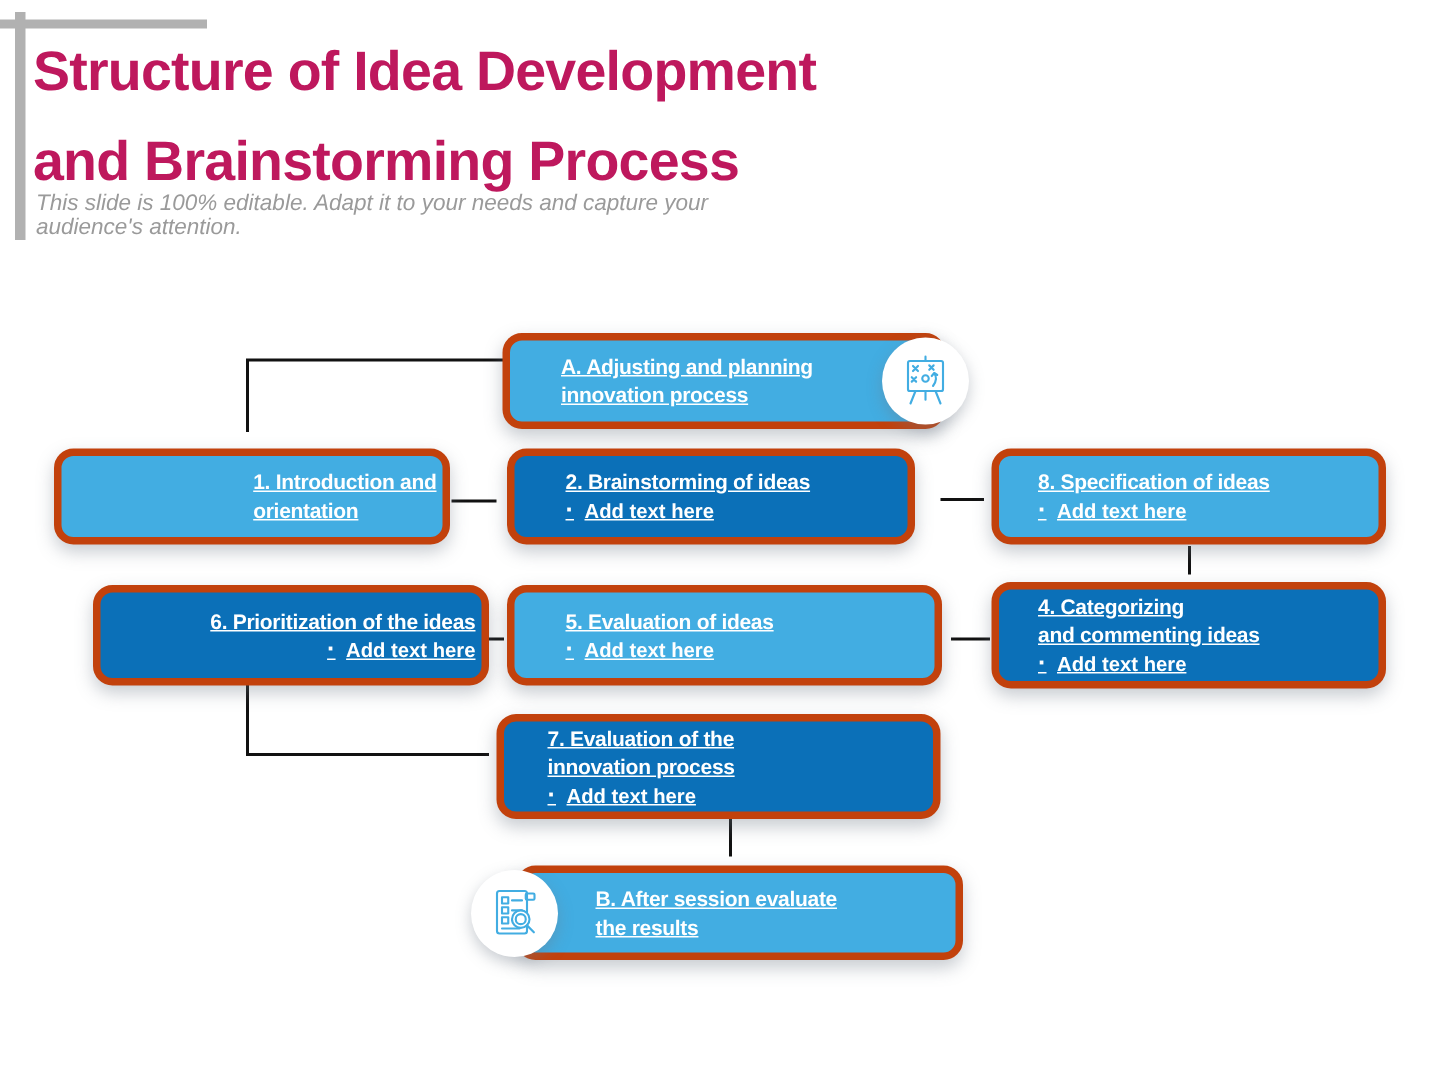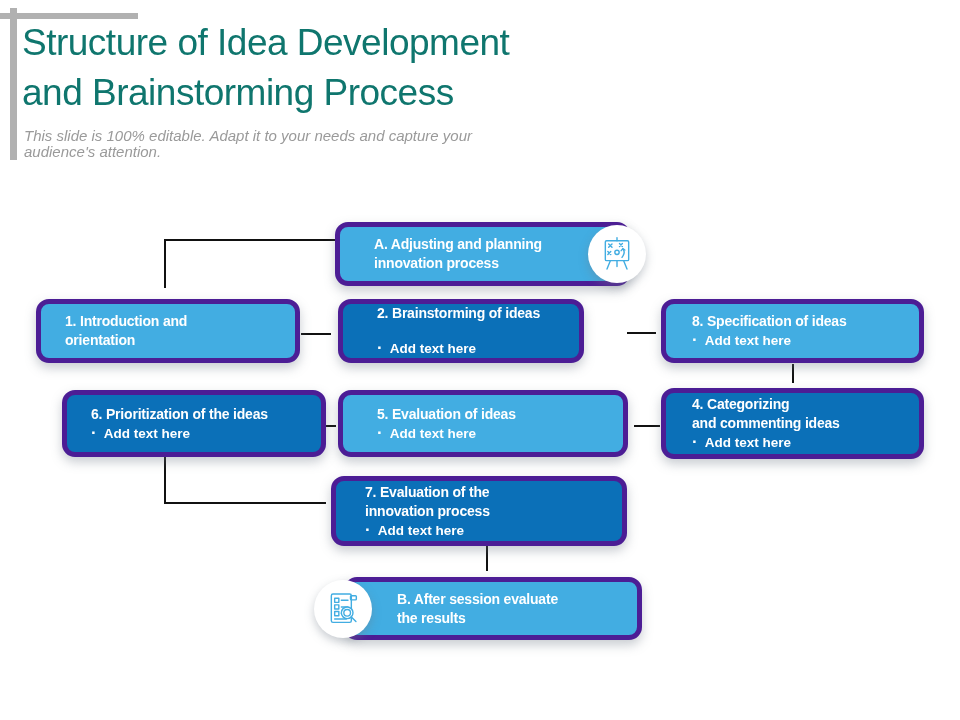--- a/index.html
+++ b/index.html
@@ -5,44 +5,44 @@
   html,body{margin:0;padding:0;background:#e8e8e8;}
   .canvas{
     position:relative;width:960px;height:720px;background:#ffffff;
     overflow:hidden;font-family:"Liberation Sans",sans-serif;
   }
   
   .bar-h{position:absolute;left:0;top:13px;width:138px;height:6px;background:var(--bar-gray);}
   .bar-v{position:absolute;left:10px;top:8px;width:7px;height:152px;background:var(--bar-gray);}
 
   .slide-title{
-    position:absolute;left:22px;top:18px;font-size:37px;line-height:50px;
-    color:#0f766e;letter-spacing:-0.5px;white-space:pre-line;font-weight:400;
+    position:absolute;left:22px;top:18px;font-size:37px;line-height:60px;
+    color:#be185d;letter-spacing:-0.5px;white-space:pre-line;font-weight:700;
   }
   .slide-subtitle{
     position:absolute;left:24px;top:128px;font-size:15px;line-height:16px;
     color:#9a9a9a;font-style:italic;white-space:pre-line;
   }
 
   .connector-layer{position:absolute;left:0;top:0;z-index:1;}
   .connector-layer path{stroke:var(--arrow);stroke-width:2;fill:none;}
 
   .node{
     position:absolute;box-sizing:border-box;z-index:2;
-    border:5px solid #4c1d95;border-radius:13px;
+    border:5px solid #c2410c;border-radius:13px;
     box-shadow:0 5px 11px rgba(110,120,135,.38);
     display:flex;flex-direction:column;justify-content:center;
-    color:#fff;padding-right:4px;
+    color:#fff;padding-right:4px;text-decoration:underline;
   }
   .node.light{background:var(--light-blue);}
   .node.dark{background:var(--dark-blue);}
   .node .title{font-weight:bold;font-size:14px;line-height:19px;letter-spacing:-0.2px;white-space:pre-line;}
   .bullet-row{display:flex;align-items:center;gap:7px;font-weight:bold;font-size:13.5px;line-height:19px;}
   .bullet-dot{font-size:17px;line-height:1;transform:translateY(-1px);}
-  .col-left{padding-left:24px;}
+  .col-left{padding-left:8px;align-items:flex-end;}
   .col-mid{padding-left:34px;}
   .col-right{padding-left:26px;}
   .pad-b{padding-left:48px;}
 
   .icon-circle{
     position:absolute;width:58px;height:58px;border-radius:50%;background:#fff;
     box-shadow:0 4px 10px rgba(110,120,135,.38);z-index:3;
     display:flex;align-items:center;justify-content:center;
   }
   .icon-circle svg{stroke:var(--light-blue);fill:none;stroke-width:1.7;stroke-linecap:round;stroke-linejoin:round;}
@@ -92,21 +92,21 @@
       <path d="M30,28 C33,24 33,20 31,18"></path>
       <path d="M29,20 l2,-2.4 l2.4,1.6"></path>
     </svg>
   </div>
 
   <div class="node light col-left" style="left:36px;top:299px;width:264px;height:64px;">
     <div class="title">1. Introduction and
 orientation</div>
   </div>
 
-  <div class="node dark col-mid" style="left:338px;top:299px;width:246px;height:64px;justify-content:space-between;">
+  <div class="node dark col-mid" style="left:338px;top:299px;width:272px;height:64px;">
     <div class="title">2. Brainstorming of ideas</div>
     <div class="bullet-row">
       <span class="bullet-dot">·</span>
       <span>Add text here</span>
     </div>
   </div>
 
   <div class="node light col-right" style="left:661px;top:299px;width:263px;height:64px;">
     <div class="title">8. Specification of ideas</div>
     <div class="bullet-row">

